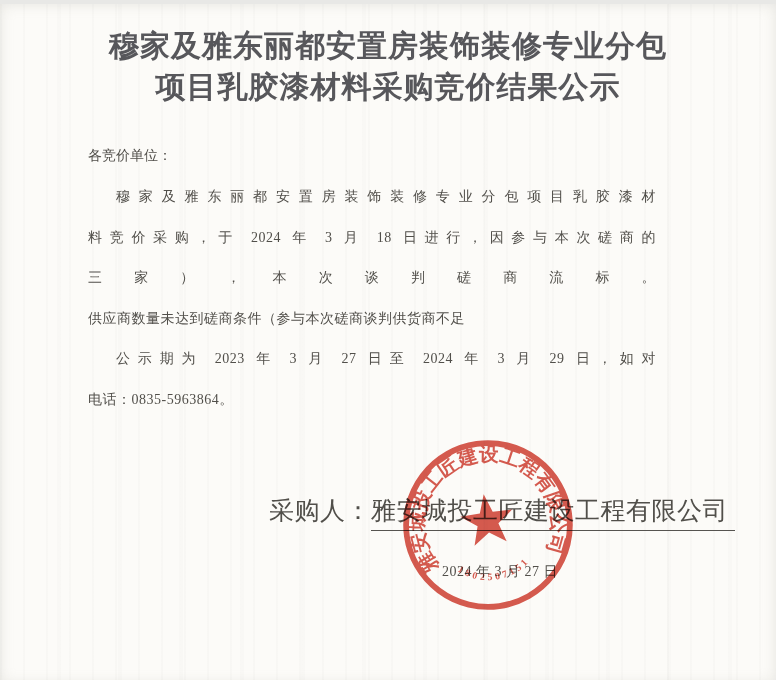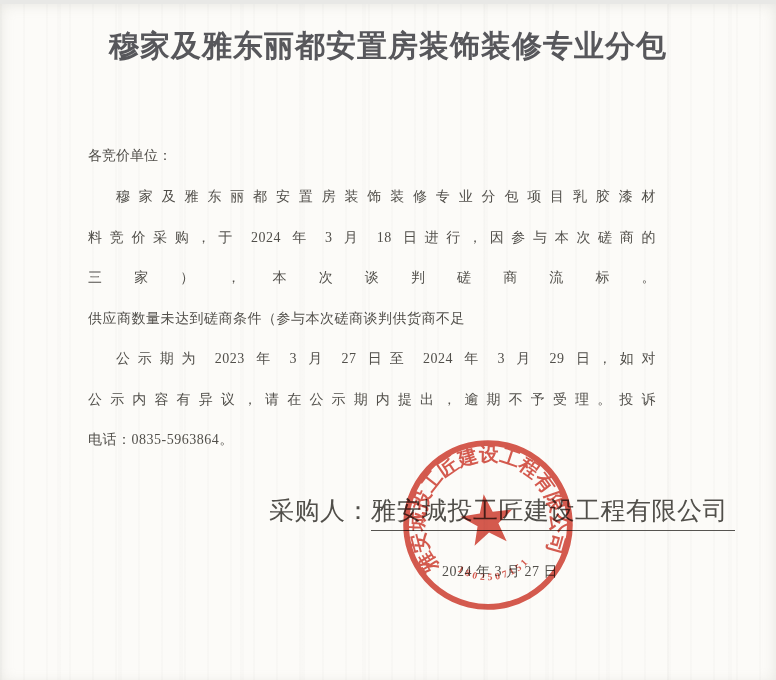--- a/index.html
+++ b/index.html
@@ -94,33 +94,33 @@
   .seal-company { font-size: 22px; letter-spacing: 0px; }
   .seal-serial  { font-size: 11px; letter-spacing: 3.5px; }
 </style>
 </head>
 <body>
 
 <div class="page">
 
   <header class="title-block">
     <div class="title-line">穆家及雅东丽都安置房装饰装修专业分包</div>
+    <div class="title-line">项目乳胶漆材料采购竞价结果公示</div>
   </header>
 
   <main class="body-block">
     <div class="salutation">各竞价单位：</div>
     <div class="para">
         <div class="line">穆家及雅东丽都安置房装饰装修专业分包项目乳胶漆材</div>
         <div class="line">料竞价采购，于 2024 年 3 月 18 日进行，因参与本次磋商的</div>
         <div class="line">三家），本次谈判磋商流标。</div>
         <div class="line">供应商数量未达到磋商条件（参与本次磋商谈判供货商不足</div>
       </div>
     <div class="para">
         <div class="line">公示期为 2023 年 3 月 27 日至 2024 年 3 月 29 日，如对</div>
-        <div class="line">公示内容有异议，请在公示期内提出，逾期不予受理。投诉</div>
         <div class="line">电话：0835-5963864。</div>
       </div>
   </main>
 
   <div class="sig-row">
     <span>采购人：</span><span class="uline">雅安城投工匠建设工程有限公司</span>
   </div>
 
   <div class="sig-date">2024 年 3 月 27 日</div>
 

